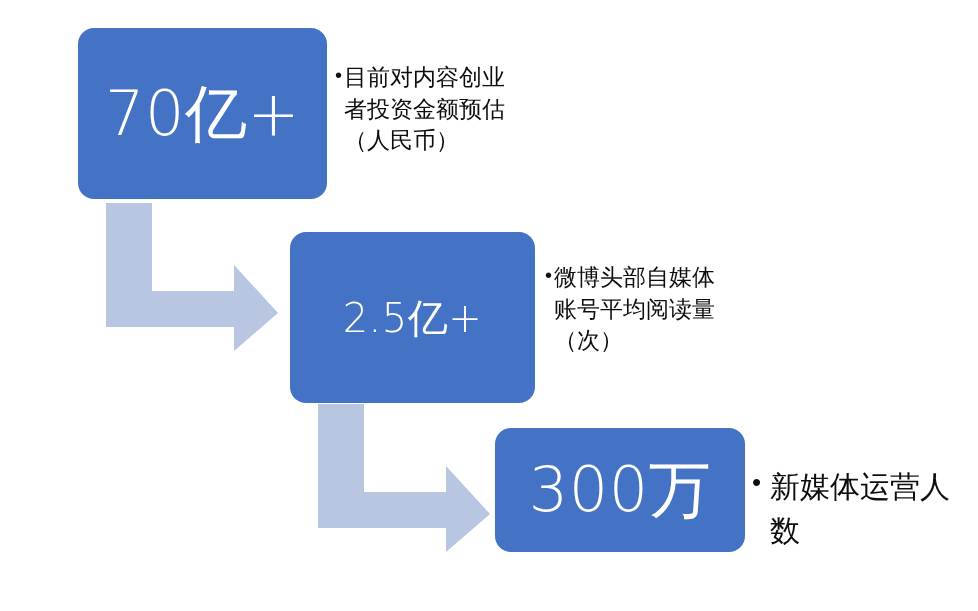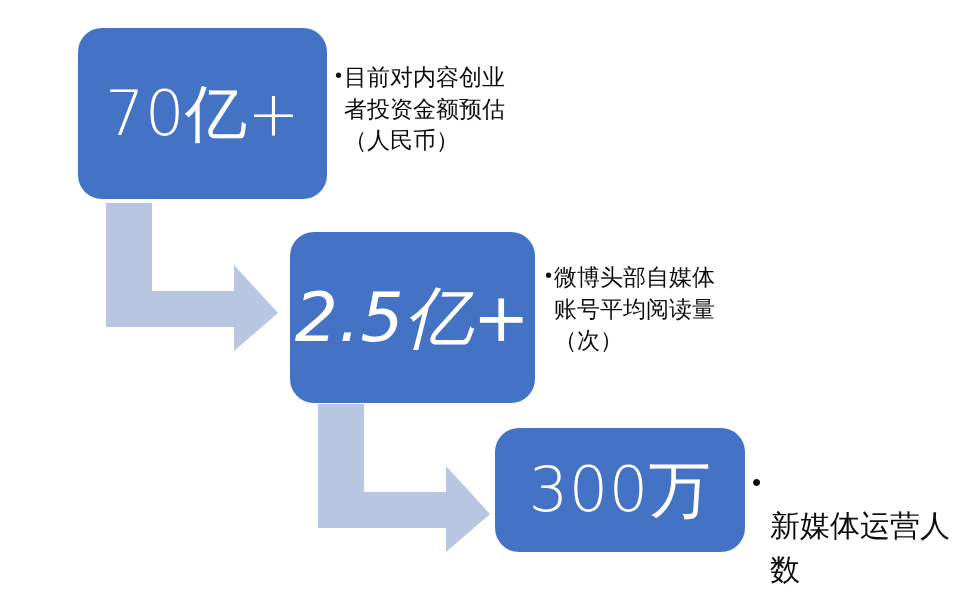--- a/index.html
+++ b/index.html
@@ -17,42 +17,42 @@
     position: relative;
     width: 978px;
     height: 611px;
     background: #ffffff;
   }
 
   
   .value-box {
     position: absolute;
     background: #4472C4;
-    border-radius: 24px;
+    border-radius: 16px;
     display: flex;
     align-items: center;
     justify-content: center;
     box-sizing: border-box;
     z-index: 3;
   }
   .value-box .value-text {
     color: #ffffff;
     font-weight: 300;
     line-height: 1;
     letter-spacing: 0.5px;
     white-space: nowrap;
     font-family: "DejaVu Sans", "Liberation Sans", sans-serif;
   }
 
   #box-1 { left: 78px;  top: 28px;  width: 249px; height: 171px; }
   #box-2 { left: 290px; top: 232px; width: 245px; height: 171px; }
   #box-3 { left: 495px; top: 428px; width: 250px; height: 124px; }
 
   #box-1 .value-text { font-size: 62px; }
-  #box-2 .value-text { font-size: 68px; font-style: italic; }
+  #box-2 .value-text { font-size: 40px; }
   #box-3 .value-text { font-size: 62px; }
 
   
   .bent-arrow {
     position: absolute;
     z-index: 1;
   }
   #arrow-1 { left: 106px; top: 203px; width: 172px; height: 148px; }
   #arrow-2 { left: 318px; top: 404px; width: 172px; height: 148px; }
 
@@ -73,21 +73,21 @@
     line-height: 1.38;
     word-break: break-all;
   }
 
   #caption-1 { left: 335px; top: 62px;  width: 185px; font-size: 23px; }
   #caption-2 { left: 545px; top: 262px; width: 182px; font-size: 23px; }
   #caption-3 { left: 752px; top: 465px; width: 200px; font-size: 30px; }
 
   #caption-1 .bullet, #caption-2 .bullet { font-size: 20px; }
   #caption-3 .bullet { font-size: 26px; padding-right: 9px; }
-  #caption-3 .caption-text { line-height: 1.45; margin-top: 39px; }
+  #caption-3 .caption-text { line-height: 1.45; }
 </style>
 </head>
 <body>
 
 <div id="canvas">
 
   <svg class="bent-arrow" id="arrow-1" viewBox="0 0 172 148" aria-hidden="true">
     <path d="M 0 0 L 46 0 L 46 88 L 128 88 L 128 62 L 172 110 L 128 148 L 128 124 L 0 124 Z" fill="#B8C6E2"></path>
   </svg>
 

